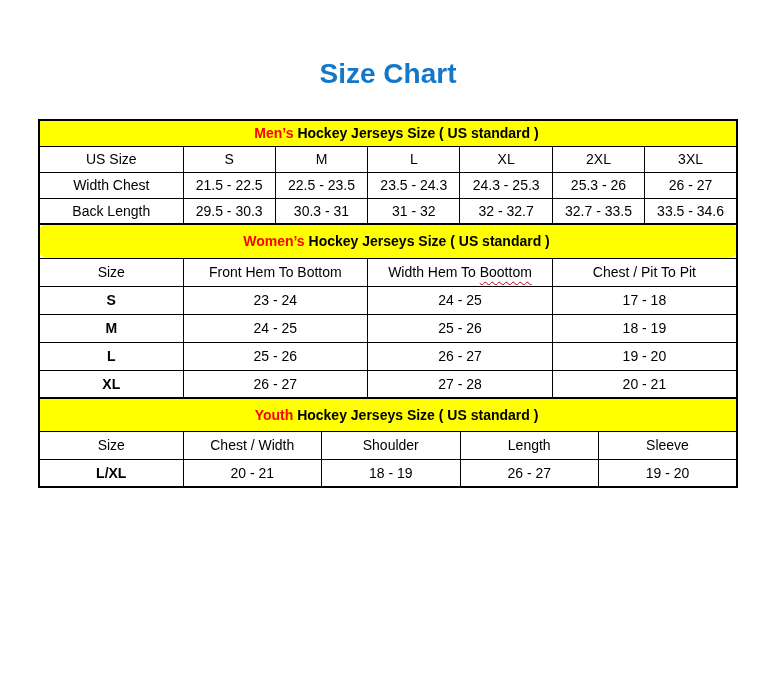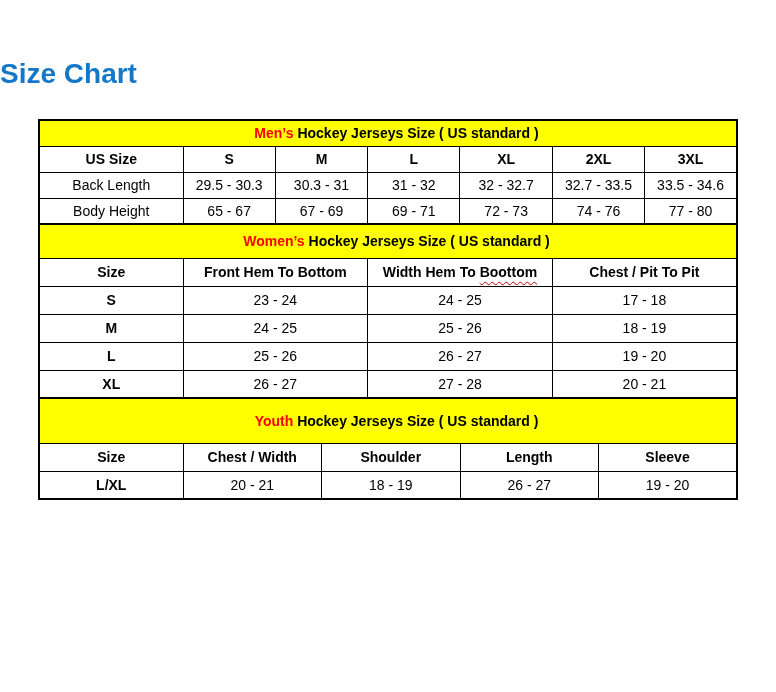--- a/index.html
+++ b/index.html
@@ -6,20 +6,21 @@
   html, body { margin: 0; padding: 0; }
   body {
     width: 776px; height: 692px;
     background: #ffffff;
     font-family: "Liberation Sans", sans-serif;
     color: #000;
     overflow: hidden;
   }
   .page-title {
     margin: 58px 0 0 0;
+    text-align: center;
     font-size: 28px;
     line-height: 32px;
     font-weight: 700;
     color: #1577c8;
     letter-spacing: 0px;
   }
   .size-table {
     border-collapse: collapse;
     table-layout: fixed;
     width: 700px;
@@ -39,24 +40,24 @@
     white-space: nowrap;
   }
   .section-cell {
     background: #ffff00;
     font-weight: 700;
     font-size: 16px;
     height: 38px;
     border: 2.4px solid #000;
   }
   .t2 .section-cell { height: 34px; }
-  .t3 .section-cell { height: 45px; }
-  .t2 td { height: 28px; }
+  .t3 .section-cell { height: 33px; }
+  .t2 td { height: 28px; border-radius: 8px; }
   .t3 td { height: 28px; }
-  .head-cell { font-weight: 700; height: 27px; }
+  .head-cell { font-weight: 400; height: 27px; }
   .label-bold { font-weight: 700; }
   .hl { color: #ff0000; padding-left: 17px; }
   .typo {
     text-decoration: underline;
     text-decoration-style: wavy;
     text-decoration-color: #c00000;
     text-decoration-thickness: 1px;
     text-underline-offset: 4px;
   }
 </style>
@@ -84,36 +85,36 @@
     <tr>
       <td class="head-cell">US Size</td>
       <td class="head-cell">S</td>
       <td class="head-cell">M</td>
       <td class="head-cell">L</td>
       <td class="head-cell">XL</td>
       <td class="head-cell">2XL</td>
       <td class="head-cell">3XL</td>
     </tr>
     <tr>
+      <td>Width Chest</td>
+      <td>21.5 - 22.5</td>
+      <td>22.5 - 23.5</td>
+      <td>23.5 - 24.3</td>
+      <td>24.3 - 25.3</td>
+      <td>25.3 - 26</td>
+      <td>26 - 27</td>
+    </tr>
+    <tr>
       <td>Back Length</td>
       <td>29.5 - 30.3</td>
       <td>30.3 - 31</td>
       <td>31 - 32</td>
       <td>32 - 32.7</td>
       <td>32.7 - 33.5</td>
       <td>33.5 - 34.6</td>
-    </tr>
-    <tr>
-      <td>Body Height</td>
-      <td>65 - 67</td>
-      <td>67 - 69</td>
-      <td>69 - 71</td>
-      <td>72 - 73</td>
-      <td>74 - 76</td>
-      <td>77 - 80</td>
     </tr>
   </tbody>
     </table>
 
   <table class="size-table t2">
     <colgroup>
       <col style="width:144px">
         <col>
         <col>
         <col>

